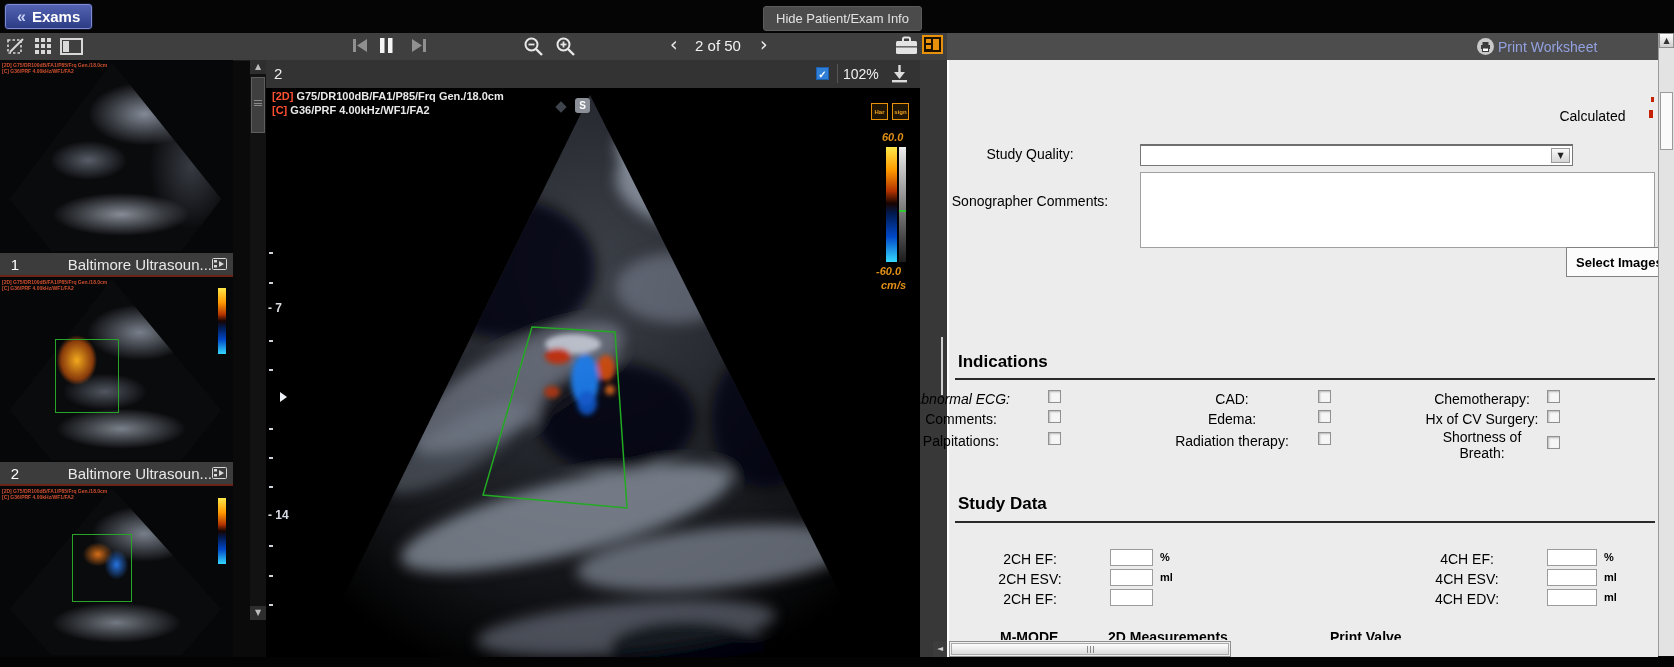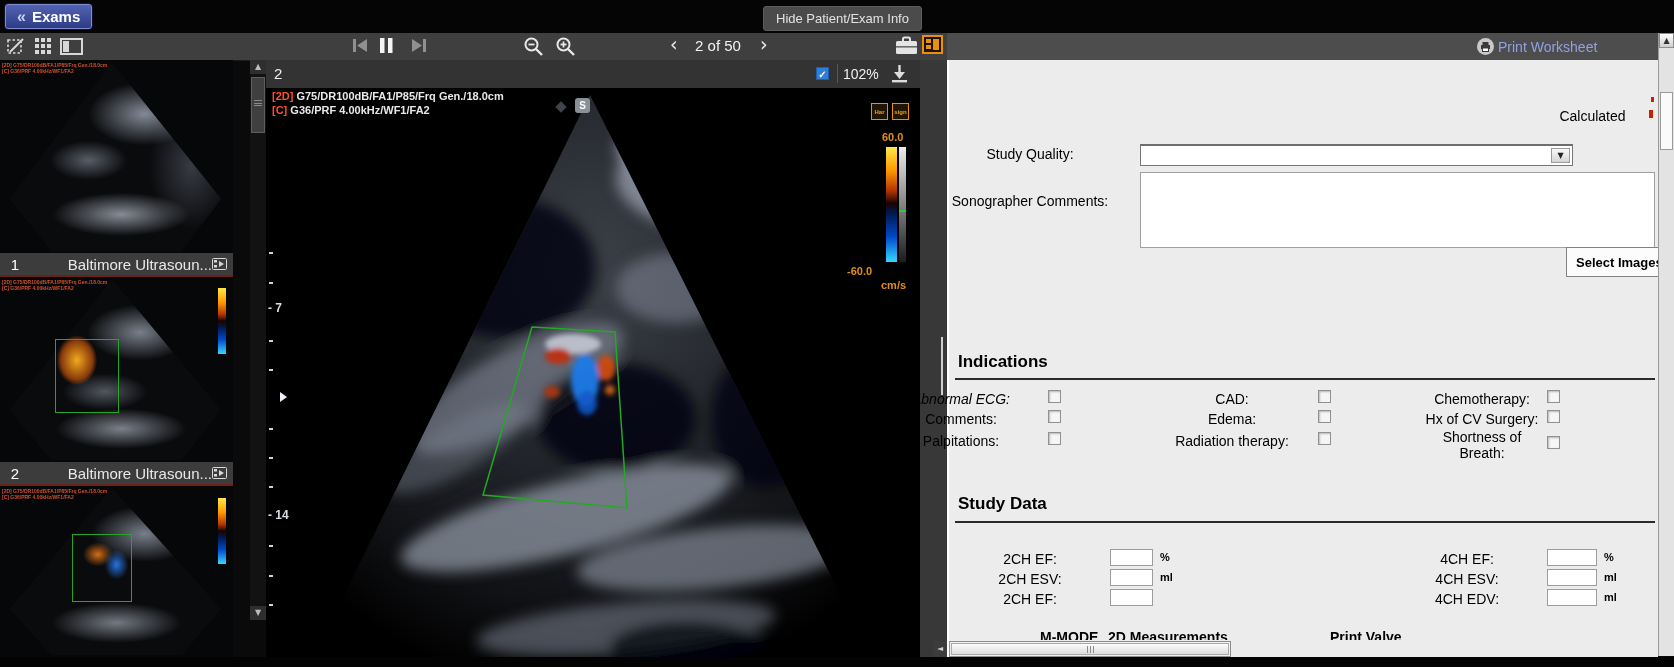--- a/index.html
+++ b/index.html
@@ -51,21 +51,21 @@
   .gray-strip{position:absolute;left:920px;top:60px;width:27px;height:607px;background:#383838;}
   .depth-tick{position:absolute;left:269px;width:4px;height:2px;background:#cfd3da;}
   .depth-lab{position:absolute;left:268px;font-size:12px;font-weight:bold;color:#d8dce2;}
   .focus-tri{position:absolute;left:280px;top:392px;width:0;height:0;border-left:7px solid #eef2f8;
      border-top:5px solid transparent;border-bottom:5px solid transparent;}
   .s-badge{position:absolute;left:575px;top:98px;width:15px;height:15px;background:#8a8f98;border-radius:3px;
      color:#fff;font-size:10px;font-weight:bold;text-align:center;line-height:15px;}
   .diamond{position:absolute;left:557px;top:103px;width:8px;height:8px;background:#3f444c;transform:rotate(45deg);}
   .or-badge{position:absolute;width:17px;height:17px;background:#201500;border:1px solid #e8920c;color:#f0a020;
      font-size:6px;font-weight:bold;text-align:center;line-height:16px;box-sizing:border-box;}
-  .cbar-txt{position:absolute;font-size:11px;font-weight:bold;color:#e09016;}
+  .cbar-txt{position:absolute;font-size:11px;font-weight:bold;color:#e09016;font-style:italic;}
   .vcheck{position:absolute;left:816px;top:67px;width:13px;height:13px;background:#2f7fd6;border:1px solid #1a5fb0;
      color:#fff;font-size:10px;font-weight:bold;text-align:center;line-height:13px;box-sizing:border-box;}
   .zoomlvl{position:absolute;left:843px;top:66px;font-size:14px;color:#f0f0f0;}
   
   .panel{position:absolute;left:949px;top:60px;width:709px;height:597px;background:#ececec;}
   .panel-wline{position:absolute;left:947px;top:60px;width:2px;height:597px;background:#fff;}
   .splitter{position:absolute;left:941px;top:337px;width:5px;height:58px;border-left:2px solid #cfcfcf;border-right:2px solid #cfcfcf;}
   .flabel{position:absolute;font-size:14px;color:#000;text-align:center;}
   .fheading{position:absolute;font-size:17px;font-weight:bold;color:#000;}
   .hrule{position:absolute;height:2px;background:#2a2a2a;}
@@ -336,21 +336,21 @@
   <div class="depth-tick" style="top:545px;"></div>
     <div class="depth-tick" style="top:575px;"></div>
   <div class="depth-tick" style="top:604px;"></div>
 
   <div class="or-badge" style="left:871px;top:103px;">Har</div>
   <div class="or-badge" style="left:892px;top:103px;">sign</div>
   <div class="cbar-txt" style="left:882px;top:131px;">60.0</div>
   <div class="abs" style="left:886px;top:147px;width:11px;height:115px;background:linear-gradient(#ffe84a,#ff9a00 20%,#b43400 38%,#160400 49%,#001a50 58%,#0048c8 78%,#35d8ff);"></div>
   <div class="abs" style="left:899px;top:147px;width:7px;height:115px;background:linear-gradient(#ececec,#1c1c1c);"></div>
   <div class="abs" style="left:899px;top:210px;width:7px;height:2px;background:#2ecc2e;"></div>
-  <div class="cbar-txt" style="left:847px;top:265px;">-60.0</div>
+  <div class="cbar-txt" style="left:876px;top:265px;">-60.0</div>
   <div class="cbar-txt" style="left:881px;top:279px;">cm/s</div>
 
   <div class="gray-strip"></div>
   <div class="splitter"></div>
 
   <div class="panel"></div>
   <div class="panel-wline"></div>
 
   <div class="flabel" style="left:1540px;top:108px;width:105px;">Calculated</div>
   <div class="calc-red" style="left:1649px;top:110px;width:4px;height:8px;"></div>
@@ -406,21 +406,21 @@
   <div class="flabel" style="left:1392px;top:551px;width:150px;">4CH EF:</div>
   <input class="tinput" style="left: 1547px; top: 549px; width: 50px;" value="">
   <div class="funit" style="left:1604px;top:551px;">%</div>
   <div class="flabel" style="left:1392px;top:571px;width:150px;">4CH ESV:</div>
   <input class="tinput" style="left: 1547px; top: 569px; width: 50px;" value="">
   <div class="funit" style="left:1604px;top:571px;">ml</div>
   <div class="flabel" style="left:1392px;top:591px;width:150px;">4CH EDV:</div>
   <input class="tinput" style="left: 1547px; top: 589px; width: 50px;" value="">
   <div class="funit" style="left:1604px;top:591px;">ml</div>
 
-  <div class="clip-head" style="left:1012px;width:120px;padding-left:28px;">M-MODE</div>
+  <div class="clip-head" style="left:972px;width:120px;padding-left:28px;">M-MODE</div>
   <div class="clip-head" style="left:1108px;width:160px;">2D Measurements</div>
   <div class="clip-head" style="left:1330px;width:140px;">Print Valve</div>
 
   <div class="hs-left">◄</div>
   <div class="hscroll">
     <div class="hs-thumb">
       <div class="grip-v"></div>
         <div class="grip-v"></div>
         <div class="grip-v"></div>
     </div>

